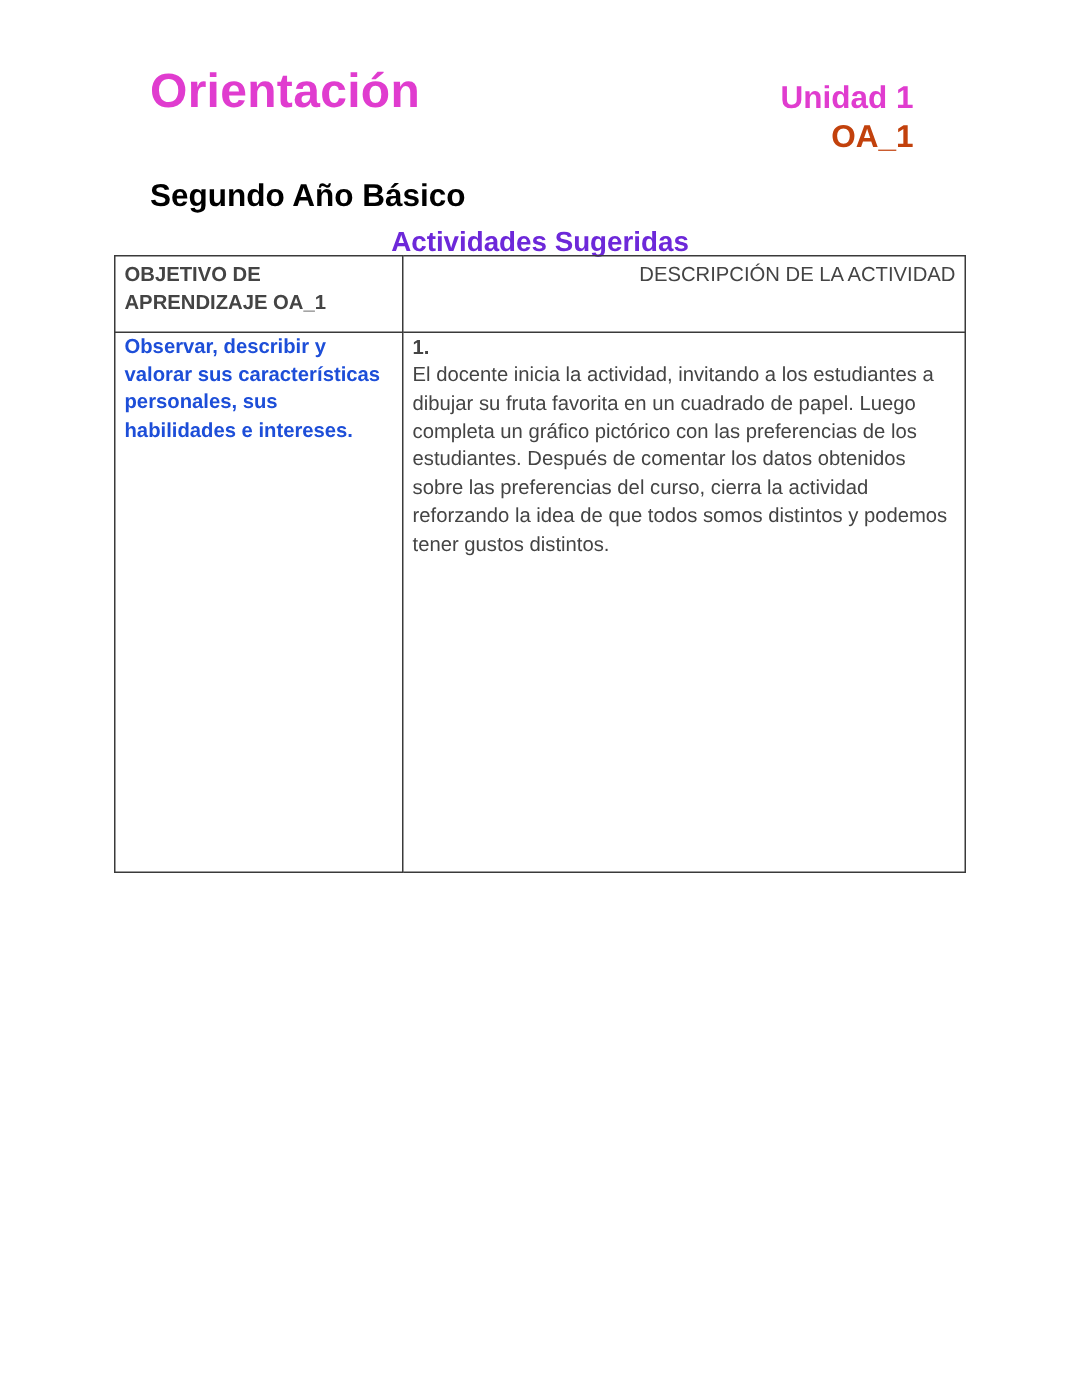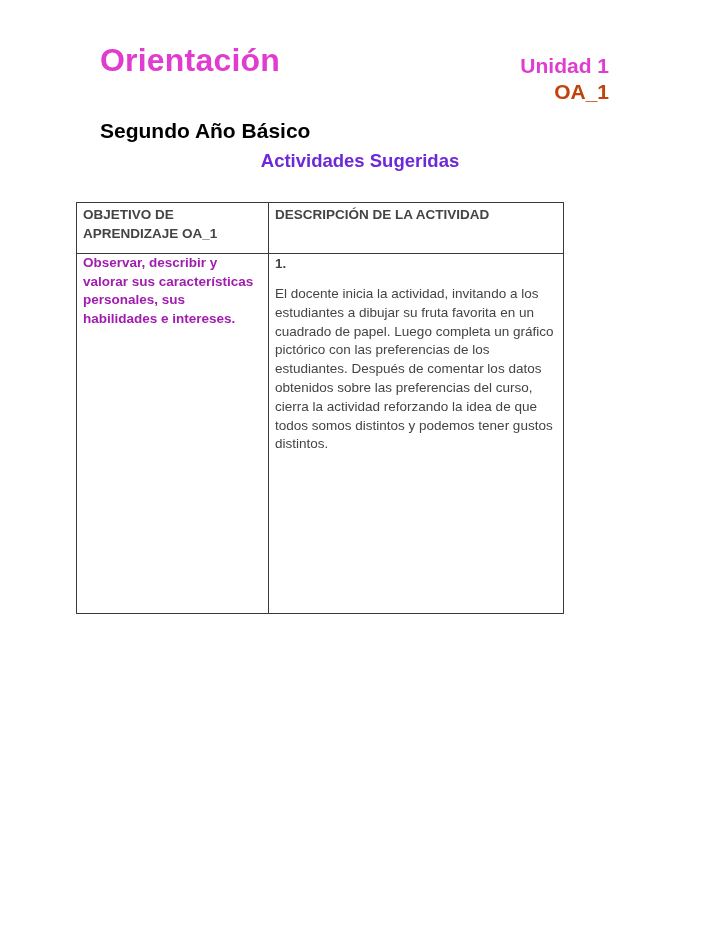--- a/index.html
+++ b/index.html
@@ -3,30 +3,30 @@
 <meta charset="utf-8">
 <style>
   html, body { margin: 0; padding: 0; background: #ffffff; }
   body { width: 720px; height: 932px; position: relative; overflow: hidden;
          font-family: "Liberation Sans", sans-serif; }
   .title { position: absolute; left: 100px; top: 42px; font-size: 32px; font-weight: bold; color: #e03ccf; letter-spacing: 0.2px; }
   .subtitle { position: absolute; left: 100px; top: 80px; font-size: 21px; font-weight: bold; color: #000; margin-top: 39px; }
   .unit { position: absolute; right: 111px; top: 54px; font-size: 21px; font-weight: bold; color: #e03ccf; text-align: right; }
   .oa { position: absolute; right: 111px; top: 80px; font-size: 21px; font-weight: bold; color: #c2410c; text-align: right; }
   .section-title { position: absolute; left: 0; width: 720px; top: 150px; text-align: center; font-size: 18.5px; font-weight: bold; color: #6d28d9; }
-  table.act { position: absolute; left: 76px; top: 202px; width: 488px; border-collapse: collapse; }
+  table.act { position: absolute; left: 76px; top: 170px; width: 568px; border-collapse: collapse; }
   table.act td { border: 1.5px solid #3a3a3a; vertical-align: top; padding: 0 6px; }
   .col1 { width: 179px; }
   .hdr td { height: 48px; }
   .hdr .h1 { font-size: 13.5px; font-weight: bold; color: #444; line-height: 19px; padding-top: 2px; }
-  .hdr .h2 { font-size: 13.5px; font-weight: bold; color: #444; text-align: left; line-height: 19px; padding-top: 2px; }
+  .hdr .h2 { font-size: 13.5px; font-weight: normal; color: #444; text-align: right; line-height: 19px; padding-top: 2px; }
   .body td { height: 359px; }
-  .obj { font-size: 13.5px; font-weight: bold; color: #a21caf; line-height: 18.5px; padding-top: 1px; }
+  .obj { font-size: 13.5px; font-weight: bold; color: #1d4ed8; line-height: 18.5px; padding-top: 1px; }
   .num { font-size: 13.5px; font-weight: bold; color: #444; line-height: 18px; margin-top: 1px; }
-  .desc { font-size: 13.5px; color: #444; line-height: 18.8px; margin-top: 12px; }
+  .desc { font-size: 13.5px; color: #444; line-height: 18.8px; }
 </style>
 </head>
 <body>
 
 <div>
   <div class="title">Orientación</div>
   <div class="subtitle">Segundo Año Básico</div>
   <div class="unit">Unidad 1</div>
   <div class="oa">OA_1</div>
 </div>

